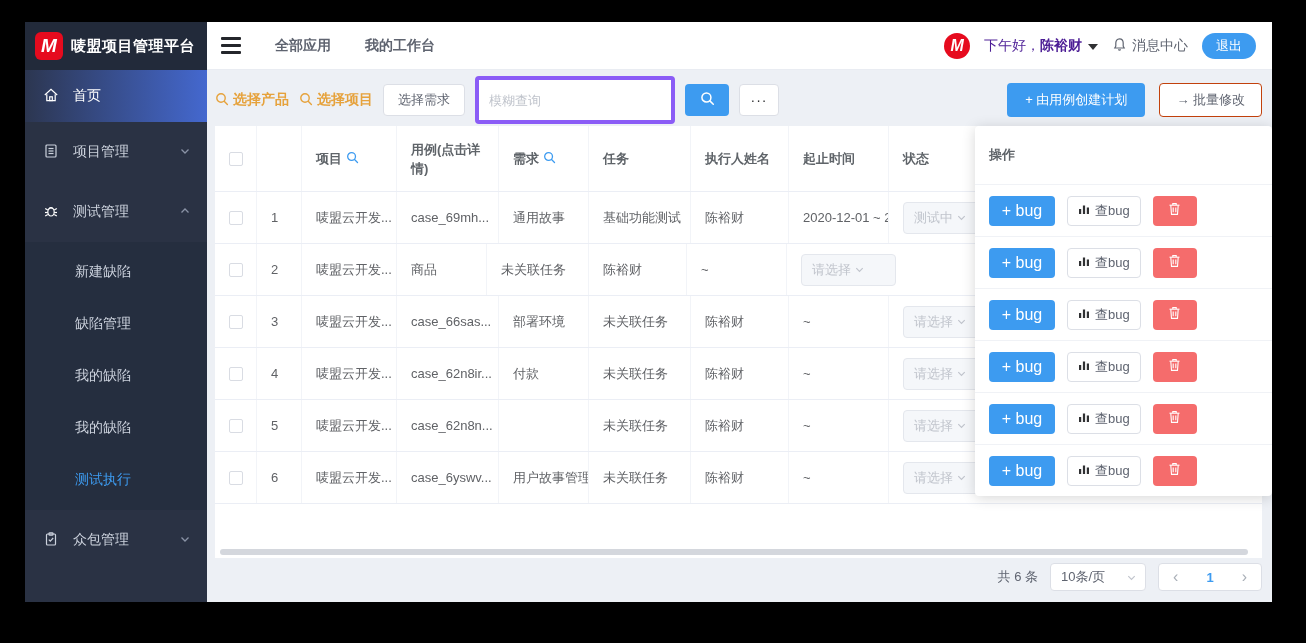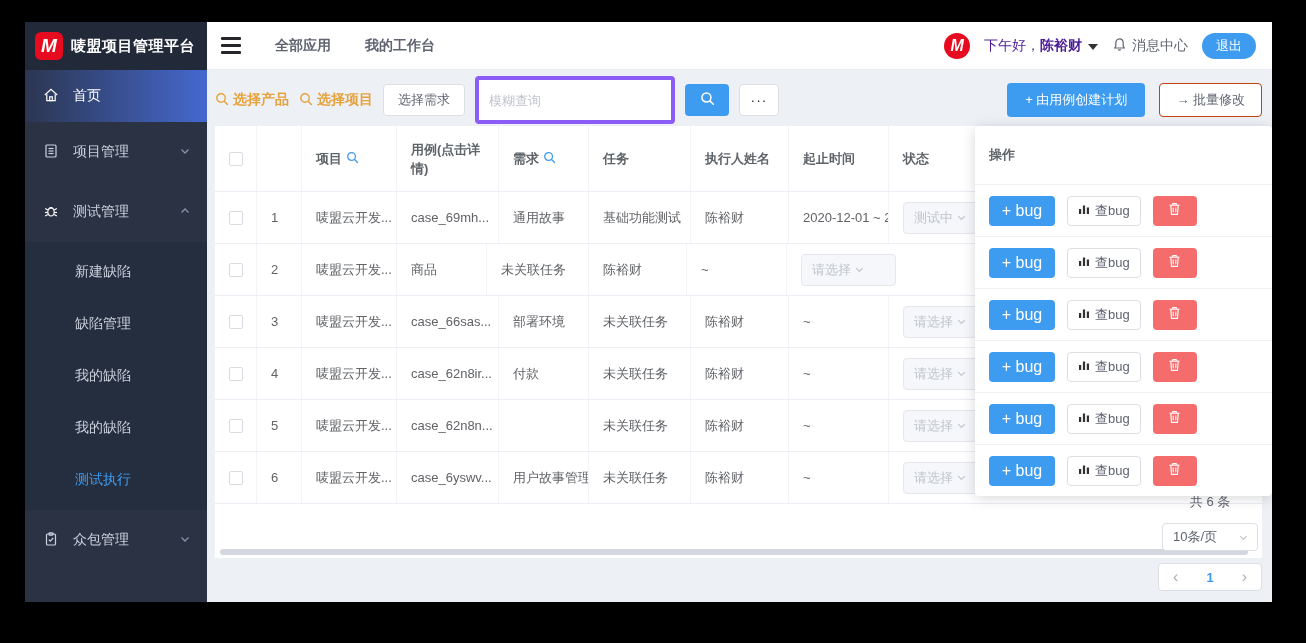--- a/index.html
+++ b/index.html
@@ -93,21 +93,21 @@
   .btn-viewbug { background:#fff; border:1px solid #dcdfe6; border-radius:4px; height:30px; padding:0 10px;
                  display:flex; align-items:center; gap:5px; color:#5f6470; font-size:13px; cursor:pointer; }
   .btn-del { background:#f56c6c; border:none; border-radius:4px; height:30px; width:44px;
              display:flex; align-items:center; justify-content:center; cursor:pointer; }
 
   .hscroll { position:absolute; left:5px; right:14px; bottom:3px; height:6px; background:#d4d7dd;
              border-radius:3px; cursor:pointer; }
 
   
   .footer { position:absolute; right:10px; bottom:11px; display:flex; align-items:center; gap:12px;
-            font-size:13px; color:#5f6470;flex-direction:column; }
+            font-size:13px; color:#5f6470; }
   .size-select { width:96px; height:28px; background:#fff; border:1px solid #dcdfe6; border-radius:4px;
                  display:flex; align-items:center; padding:0 8px 0 10px; font-size:13px; color:#5f6470; cursor:pointer; }
   .size-select span { flex:1; }
   .pager { width:104px; height:28px; background:#fff; border:1px solid #dcdfe6; border-radius:4px;
            display:flex; align-items:center; justify-content:space-around; }
   .pg-arrow { color:#aab0b8; font-size:16px; cursor:pointer; line-height:1; }
   .pg-num { color:#3d9bf0; font-weight:bold; font-size:13px; cursor:pointer; }
 </style>
 </head>
 <body>

